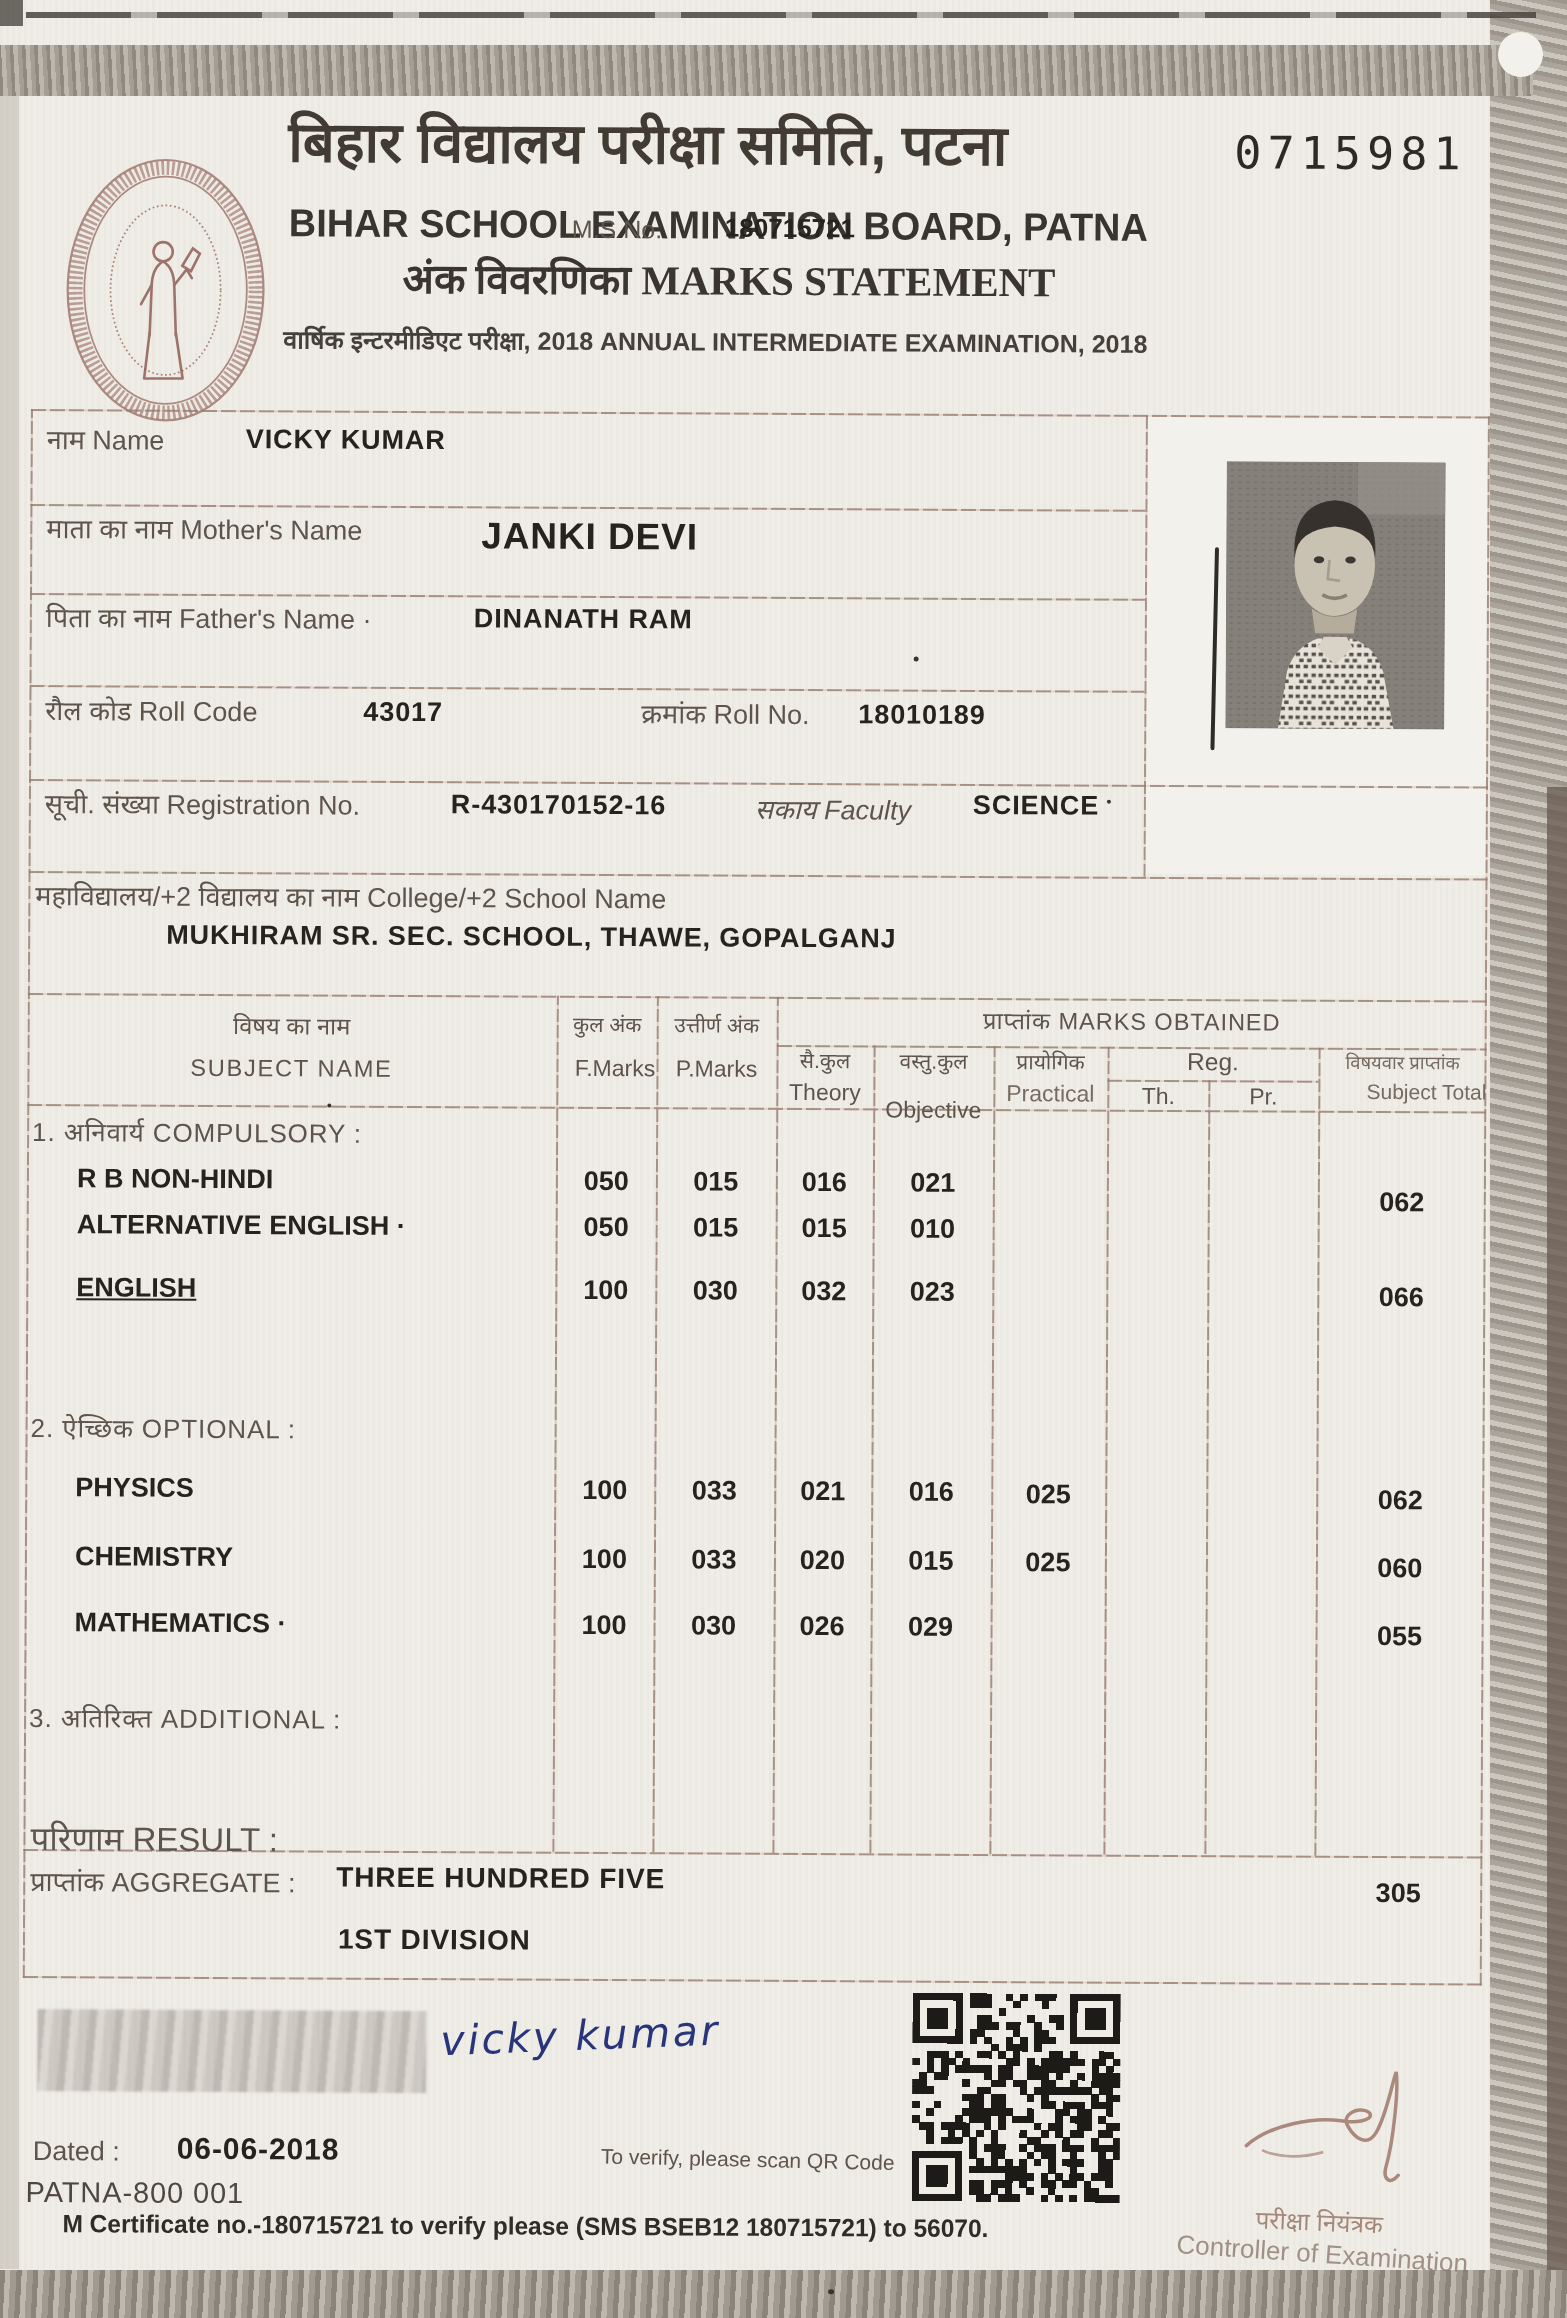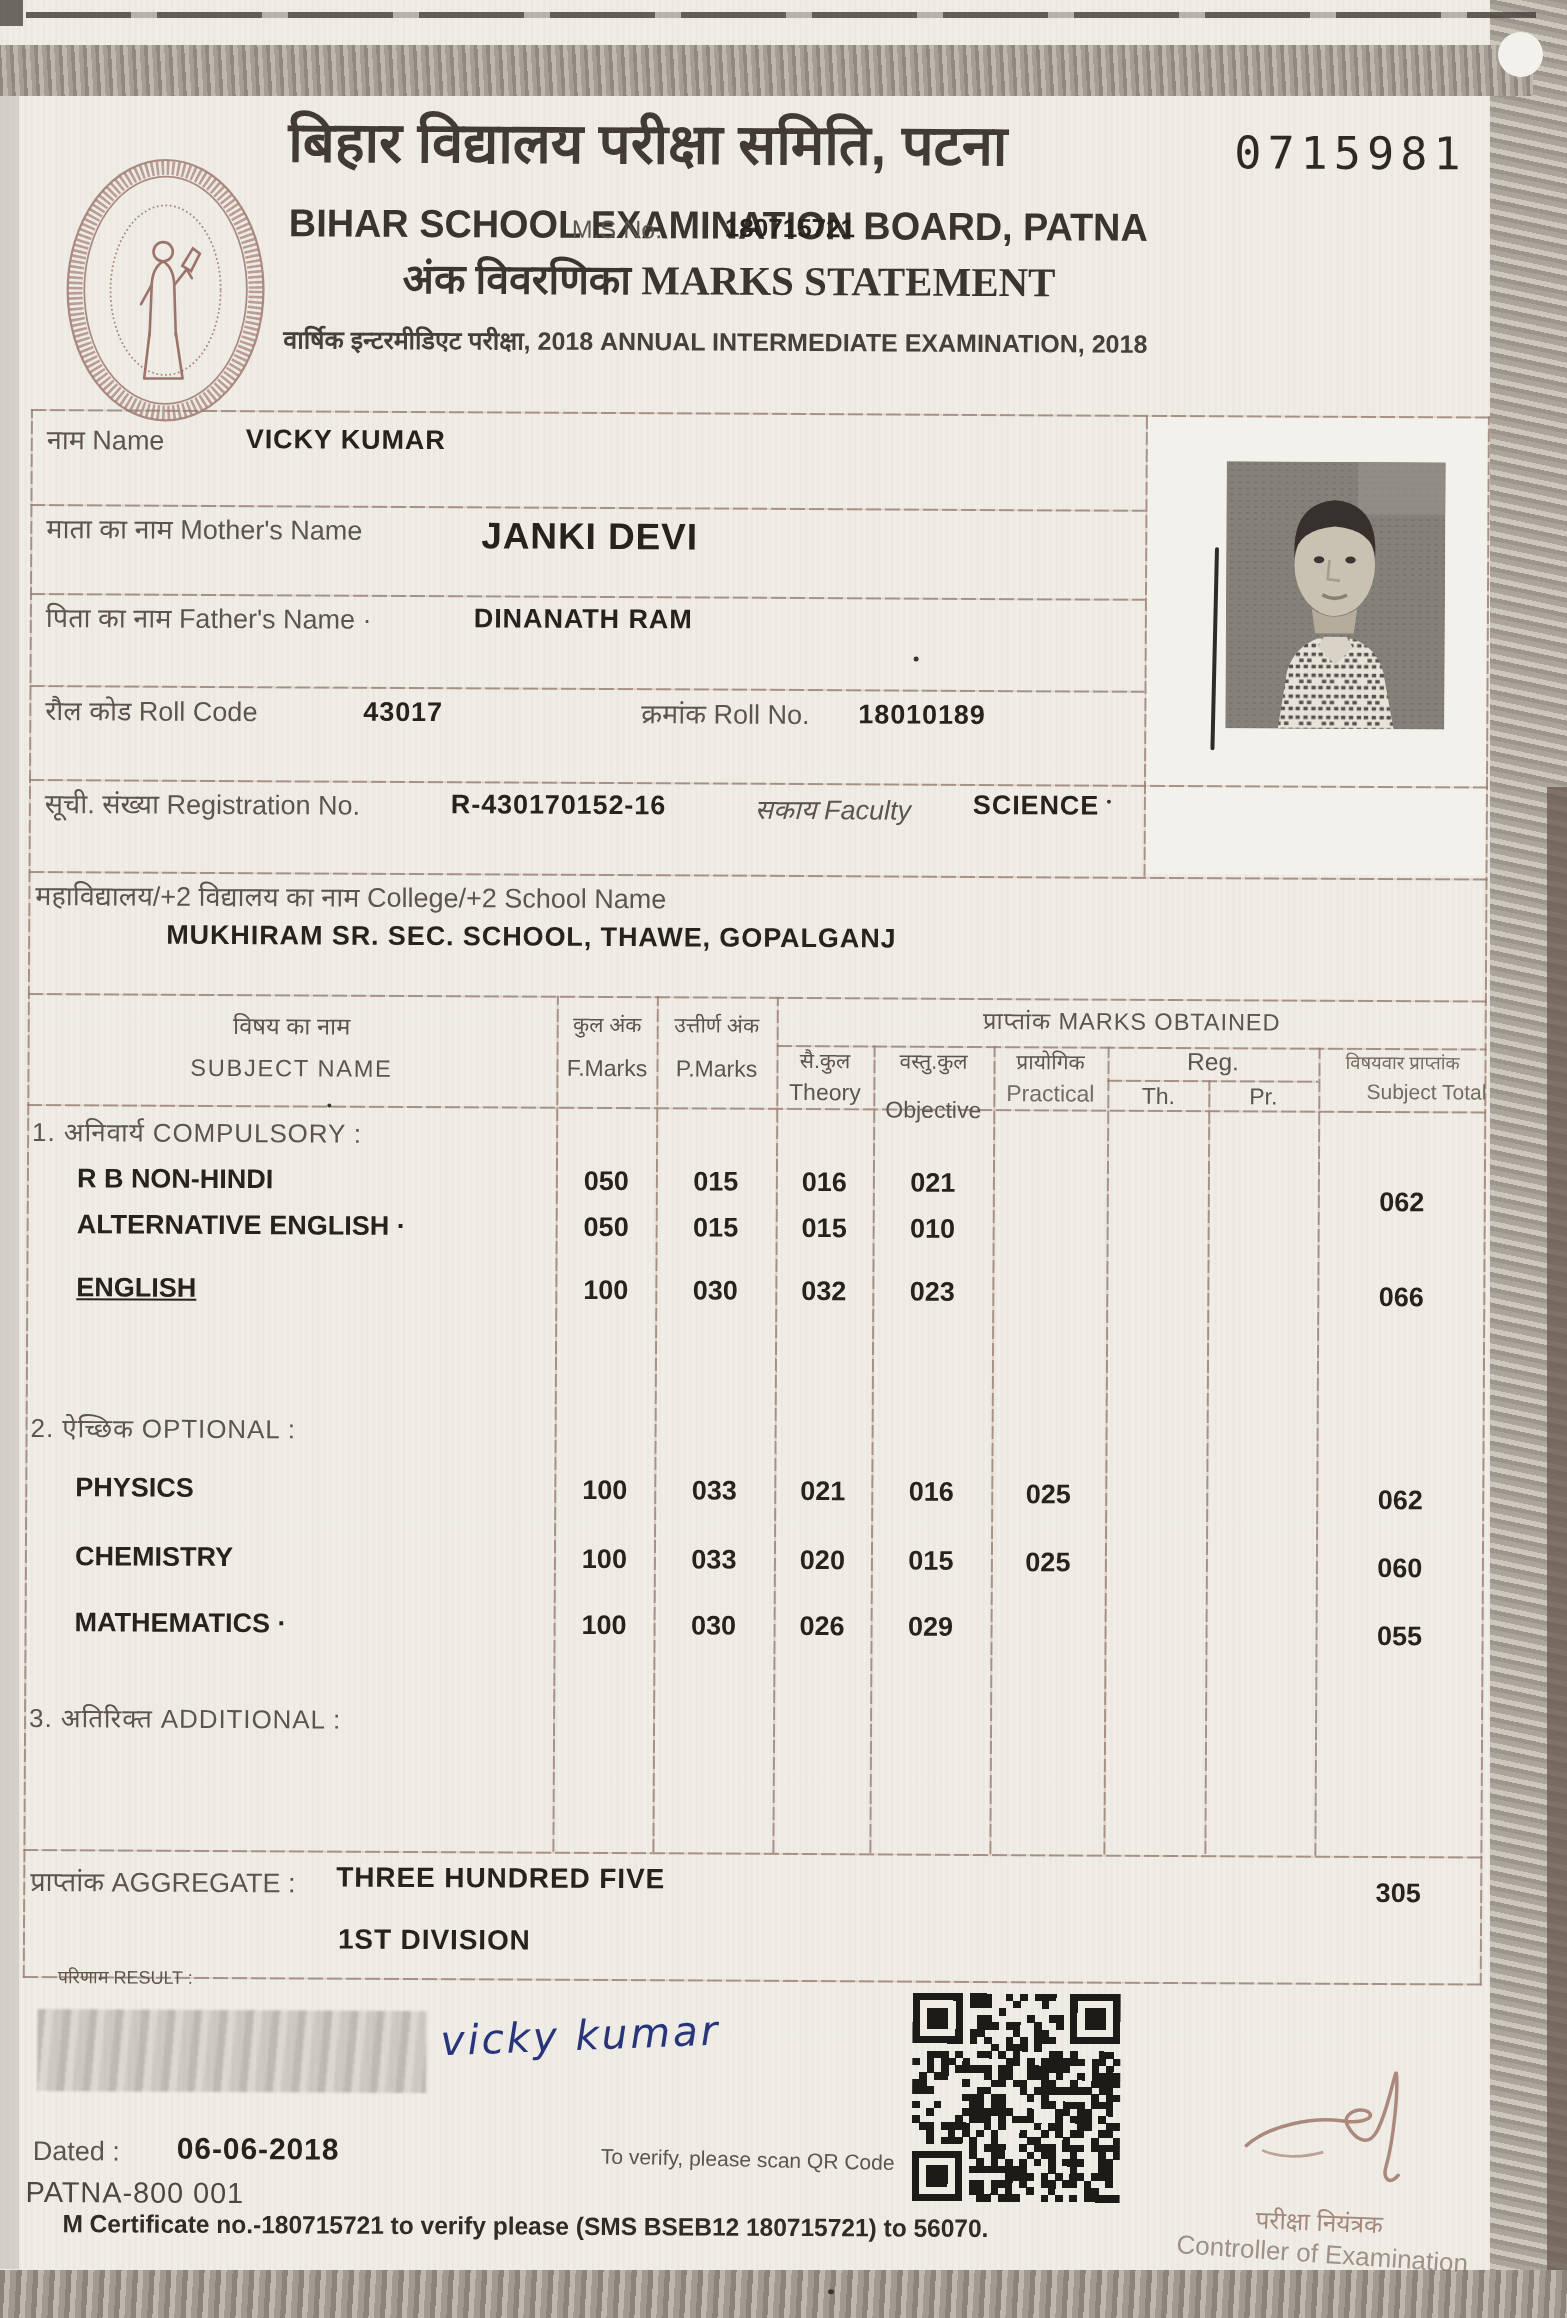--- a/index.html
+++ b/index.html
@@ -164,21 +164,21 @@
     <div class="vline" style="left:782px;top:993px;height:856px;"></div>
     <div class="vline" style="left:879px;top:1041px;height:808px;"></div>
     <div class="vline" style="left:999px;top:1041px;height:808px;"></div>
     <div class="vline" style="left:1113px;top:1041px;height:808px;"></div>
     <div class="vline" style="left:1214px;top:1074px;height:774px;"></div>
     <div class="vline" style="left:1324px;top:1041px;height:808px;"></div>
 
     <div class="cell stamp" style="left:33px;top:1013px;width:528px;font-size:23.6px;">विषय का नाम</div>
     <div class="cell stamp" style="left:33px;top:1055px;width:528px;font-size:23.6px;letter-spacing:1.7px;">SUBJECT NAME</div>
     <div class="cell stamp" style="left:562px;top:1011px;width:101px;font-size:21px;">कुल अंक</div>
-    <div class="cell stamp" style="left:562px;top:1053px;width:101px;font-size:23px;">F.Marks</div>
+    <div class="cell stamp" style="left:562px;top:1053px;width:101px;font-size:23px;padding-left:8px;">F.Marks</div>
     <div class="cell stamp" style="left:662px;top:1011px;width:120px;font-size:21px;">उत्तीर्ण अंक</div>
     <div class="cell stamp" style="left:662px;top:1053px;width:120px;font-size:23px;">P.Marks</div>
     <div class="cell stamp" style="left:782px;top:1004px;width:710px;font-size:23.6px;letter-spacing:0.9px;">प्राप्तांक  MARKS OBTAINED</div>
     <div class="cell stamp" style="left:782px;top:1046px;width:97px;font-size:21px;">सै.कुल</div>
     <div class="cell stamp" style="left:782px;top:1076px;width:97px;font-size:23px;">Theory</div>
     <div class="cell stamp" style="left:879px;top:1046px;width:120px;font-size:21px;">वस्तु.कुल</div>
     <div class="cell stamp" style="left:879px;top:1076px;width:120px;font-size:23px;margin-top:17px;">Objective</div>
     <div class="cell stamp" style="left:999px;top:1046px;width:114px;font-size:21px;">प्रायोगिक</div>
     <div class="cell stamp stamp-lt" style="left:999px;top:1076px;width:114px;font-size:23px;">Practical</div>
     <div class="cell stamp" style="left:1113px;top:1043px;width:211px;font-size:24.5px;">Reg.</div>
@@ -232,21 +232,21 @@
     <div class="cell val" style="left:662px;top:1608px;width:120px;font-size:27px;">030</div>
     <div class="cell val" style="left:782px;top:1608px;width:97px;font-size:27px;">026</div>
     <div class="cell val" style="left:879px;top:1608px;width:120px;font-size:27px;">029</div>
     <div class="cell val" style="left:1324px;top:1615px;width:168px;font-size:27px;">055</div>
 
     <div class="t stamp" style="left:38px;top:1704px;font-size:26px;letter-spacing:0.9px;">3.  अतिरिक्त ADDITIONAL :</div>
 
     <div class="t stamp" style="left:40px;top:1868px;font-size:27px;">प्राप्तांक AGGREGATE :</div>
     <div class="t val" style="left:346px;top:1861px;font-size:28px;letter-spacing:0.9px;">THREE HUNDRED FIVE</div>
     <div class="cell val" style="left:1324px;top:1872px;width:168px;font-size:27px;">305</div>
-    <div class="t stamp" style="left:40px;top:1968px;font-size:18px;margin-left:28px;">परिणाम  RESULT :</div>
+    <div class="t stamp" style="left:40px;top:1821px;font-size:33px;">परिणाम  RESULT :</div>
     <div class="t val" style="left:348px;top:1923px;font-size:28px;letter-spacing:0.9px;">1ST DIVISION</div>
 
     <div class="smudge"></div>
     <div class="t hand" style="left:451px;top:2011px;font-size:41px;">vicky kumar</div>
 
     <div class="t stamp" style="left:44px;top:2137px;font-size:27px;">Dated :</div>
     <div class="t val" style="left:188px;top:2131px;font-size:30px;letter-spacing:0.9px;">06-06-2018</div>
     <div class="t stamp" style="left:37px;top:2177px;font-size:29px;color:#4e4740;letter-spacing:0.9px;">PATNA-800 001</div>
     <div class="t stamp" style="left:612px;top:2144px;font-size:21px;transform:rotate(1deg);">To verify, please scan QR Code</div>
     <div class="t" style="left:74px;top:2210px;font-size:25px;color:#2f2b27;font-weight:bold;transform:scaleX(.98);transform-origin:left;">M Certificate no.-180715721 to verify please (SMS BSEB12 180715721) to 56070.</div>

